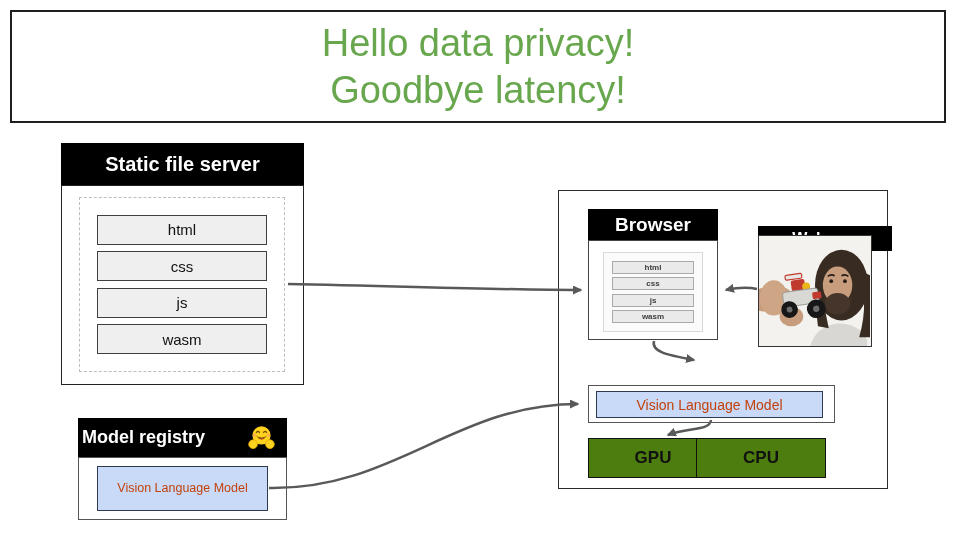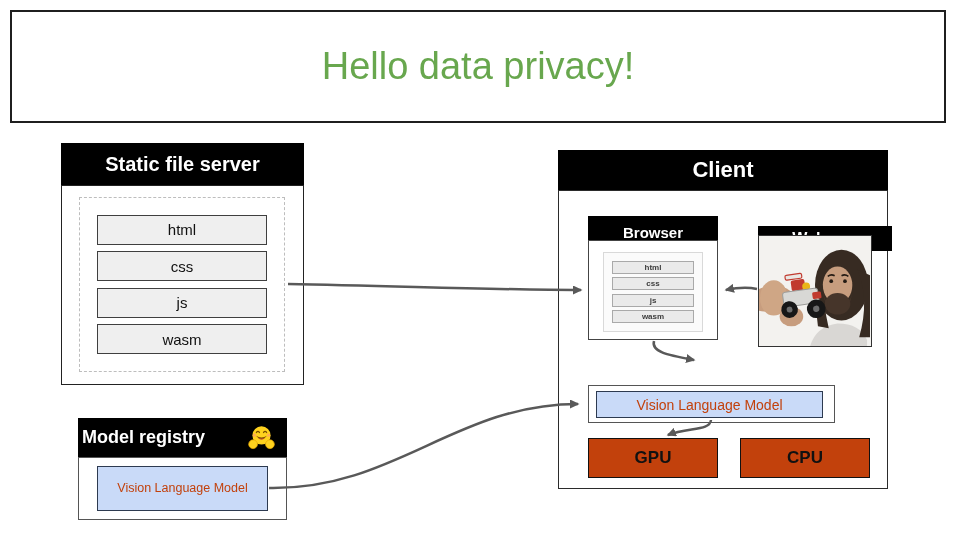--- a/index.html
+++ b/index.html
@@ -34,21 +34,21 @@
     width: 170px; height: 30px; background: #efefef; border: 1px solid #3f3f3f;
     display: flex; align-items: center; justify-content: center;
     font-size: 15px; color: #111;
   }
 
   
   .client-header { left: 558px; top: 150px; width: 330px; height: 40px; font-size: 22px; }
   .client-body   { left: 558px; top: 190px; width: 330px; height: 299px; border: 1.5px solid #2b2b2b; }
 
   
-  .browser-header { left: 588px; top: 216px; width: 130px; height: 32px; font-size: 15px; }
+  .browser-header { left: 588px; top: 209px; width: 130px; height: 32px; font-size: 19px; }
   .browser-body   { left: 588px; top: 240px; width: 130px; height: 100px; border: 1px solid #444; }
   .browser-panel {
     position: absolute; left: 603px; top: 252px; width: 100px; height: 80px;
     background: #fbfbfb; border: 1px solid #d9d9d9;
     display: flex; flex-direction: column; align-items: center; justify-content: center; gap: 3.5px;
   }
   .mini-item {
     width: 82px; height: 13px; background: #eaeaea; border: 1px solid #a9a9a9;
     display: flex; align-items: center; justify-content: center;
     font-size: 8px; font-weight: 700; color: #3c3c3c;
@@ -63,26 +63,26 @@
   .onnx-body   { left: 588px; top: 385px; width: 247px; height: 38px; border: 1px solid #555; }
   .vlm-box {
     position: absolute; background: #c9daf8; border: 1.5px solid #2d3a50;
     display: flex; align-items: center; justify-content: center;
     color: #c2410c; font-weight: 500; text-align: center;
   }
   .onnx-vlm { left: 596px; top: 391px; width: 227px; height: 27px; font-size: 14px; }
 
   
   .chip {
-    position: absolute; top: 438px; width: 130px; height: 40px; background: #c2410c;
+    position: absolute; top: 438px; width: 130px; height: 40px; background: #4d7c0f;
     border: 1.5px solid #111; display: flex; align-items: center; justify-content: center;
     font-size: 17px; font-weight: 600; color: #111;
   }
   .gpu-box { left: 588px; }
-  .cpu-box { left: 740px; }
+  .cpu-box { left: 696px; }
 
   
   .registry-header {
     left: 78px; top: 418px; width: 209px; height: 39px; font-size: 18px;
     justify-content: space-between; padding: 0 12px 0 4px;
   }
   .registry-body { left: 78px; top: 457px; width: 209px; height: 63px; border: 1px solid #555; }
   .registry-vlm  { left: 97px; top: 466px; width: 171px; height: 45px; font-size: 12.5px; line-height: 1.3; padding: 0 18px; }
 
   .emoji-svg { width: 27px; height: 27px; display: block; }
@@ -91,36 +91,34 @@
   .arrows { position: absolute; left: 0; top: 0; width: 960px; height: 540px; pointer-events: none; z-index: 10; }
   .arrow  { fill: none; stroke: #595959; stroke-width: 2.5px; }
 </style>
 </head>
 <body>
 
 <div class="slide">
 
   <div class="title-box">
     <div class="title-line">Hello data privacy!</div>
+    <div class="title-line">Goodbye latency!</div>
   </div>
 
   <div class="hdr sfs-header">
     <span>Static file server</span>
   </div>
   <div class="bodybox sfs-body"></div>
   <div class="sfs-dashed">
     <div class="file-item">html</div>
     <div class="file-item">css</div>
     <div class="file-item">js</div>
     <div class="file-item">wasm</div>
   </div>
 
-  <div class="hdr client-header">
-    <span>Client</span>
-  </div>
   <div class="bodybox client-body"></div>
 
   <div class="hdr browser-header">
     <span>Browser</span>
   </div>
   <div class="bodybox browser-body"></div>
   <div class="browser-panel">
     <div class="mini-item">html</div>
     <div class="mini-item">css</div>
     <div class="mini-item">js</div>

